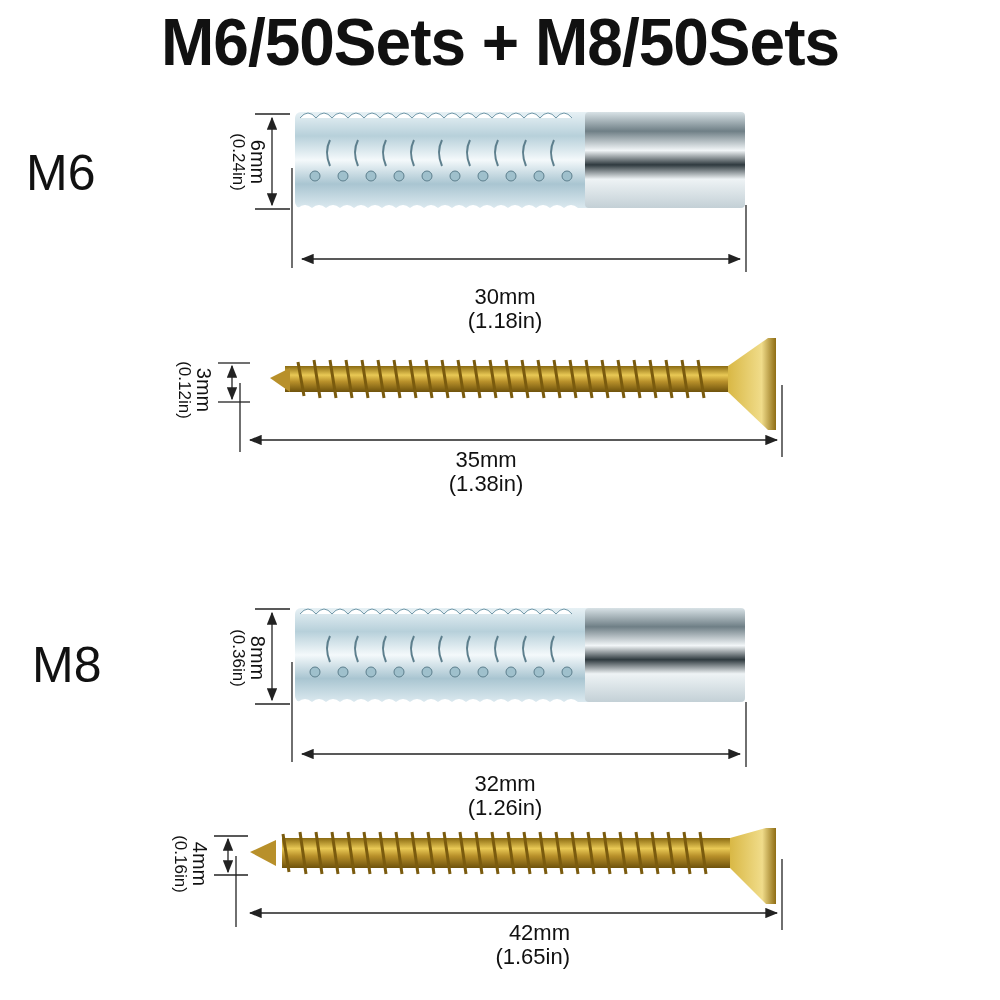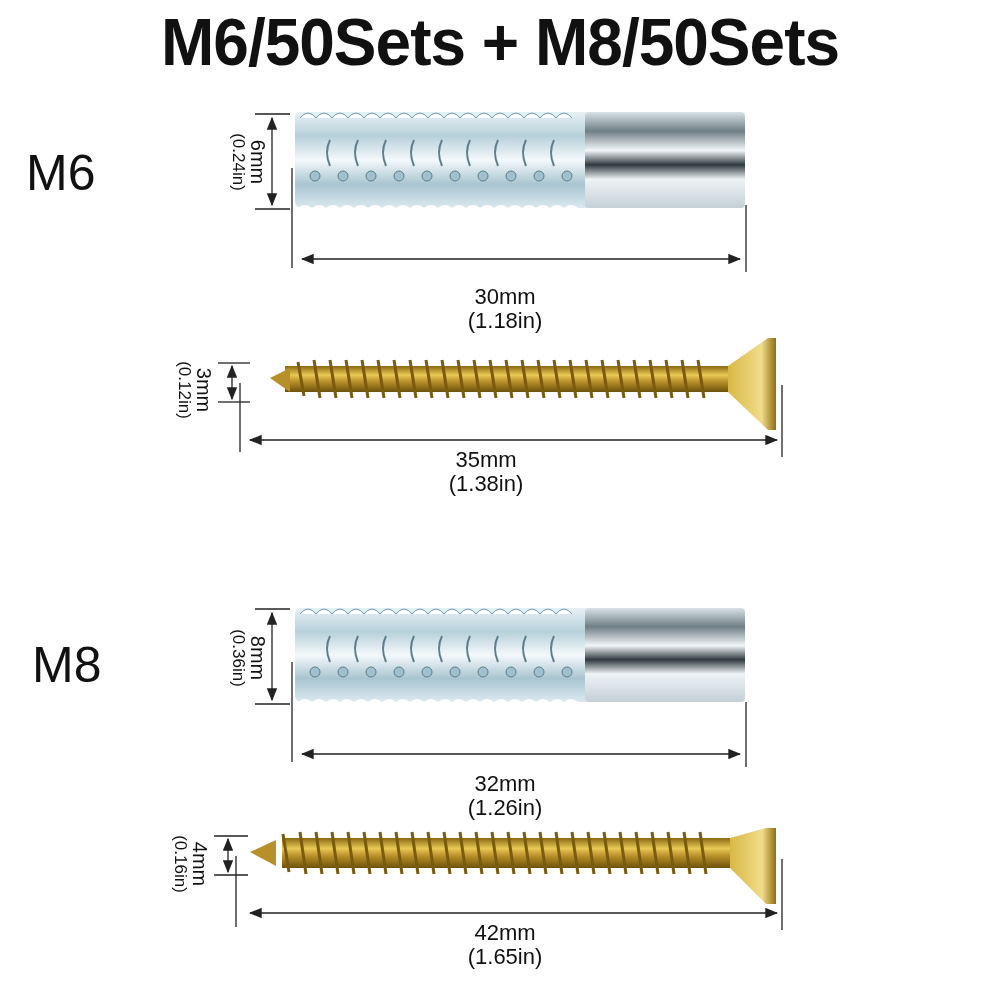--- a/index.html
+++ b/index.html
@@ -246,21 +246,21 @@
   <span class="sub">(1.18in)</span>
 </div>
 <div class="dim-text" style="left:421px; top:448px; width:130px;">
   <span>35mm</span>
   <span class="sub">(1.38in)</span>
 </div>
 <div class="dim-text" style="left:440px; top:733px; width:130px;margin-top:39px;">
   <span>32mm</span>
   <span class="sub">(1.26in)</span>
 </div>
-<div class="dim-text" style="left:440px; top:921px; width:130px;">
+<div class="dim-text" style="left:440px; top:921px; width:130px;text-align:right;">
   <span>42mm</span>
   <span class="sub">(1.65in)</span>
 </div>
 
 <div class="vdim" style="left:268px; top:112px; width:100px;">
   <span>6mm</span>
   <span class="sub">(0.24in)</span>
 </div>
 <div class="vdim" style="left:214px; top:340px; width:100px;">
   <span>3mm</span>

